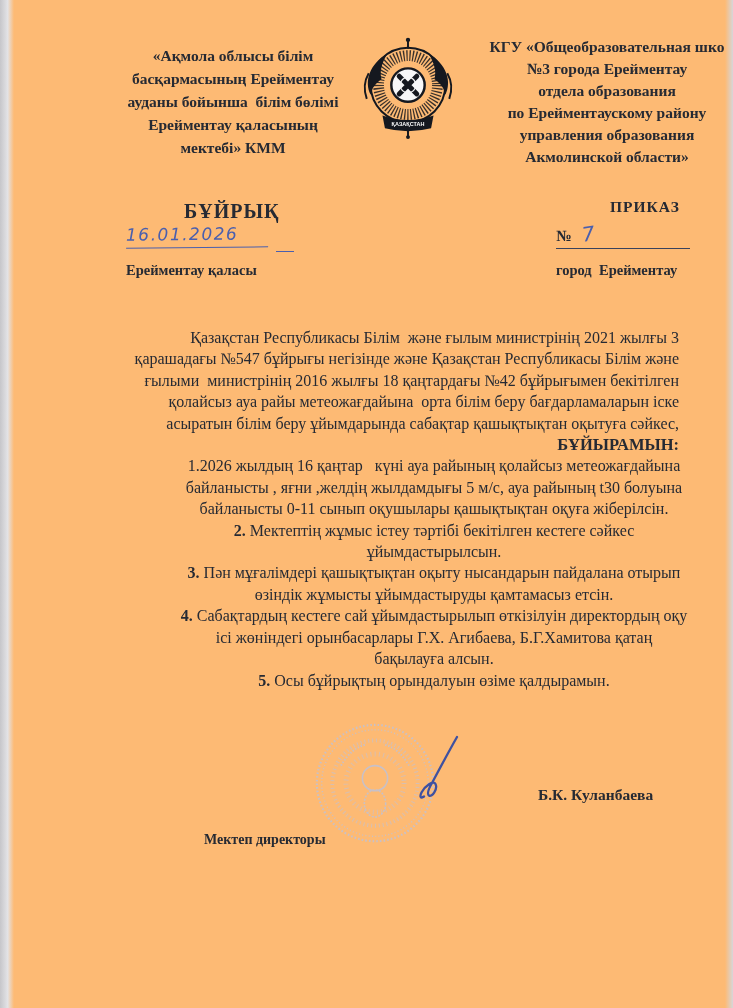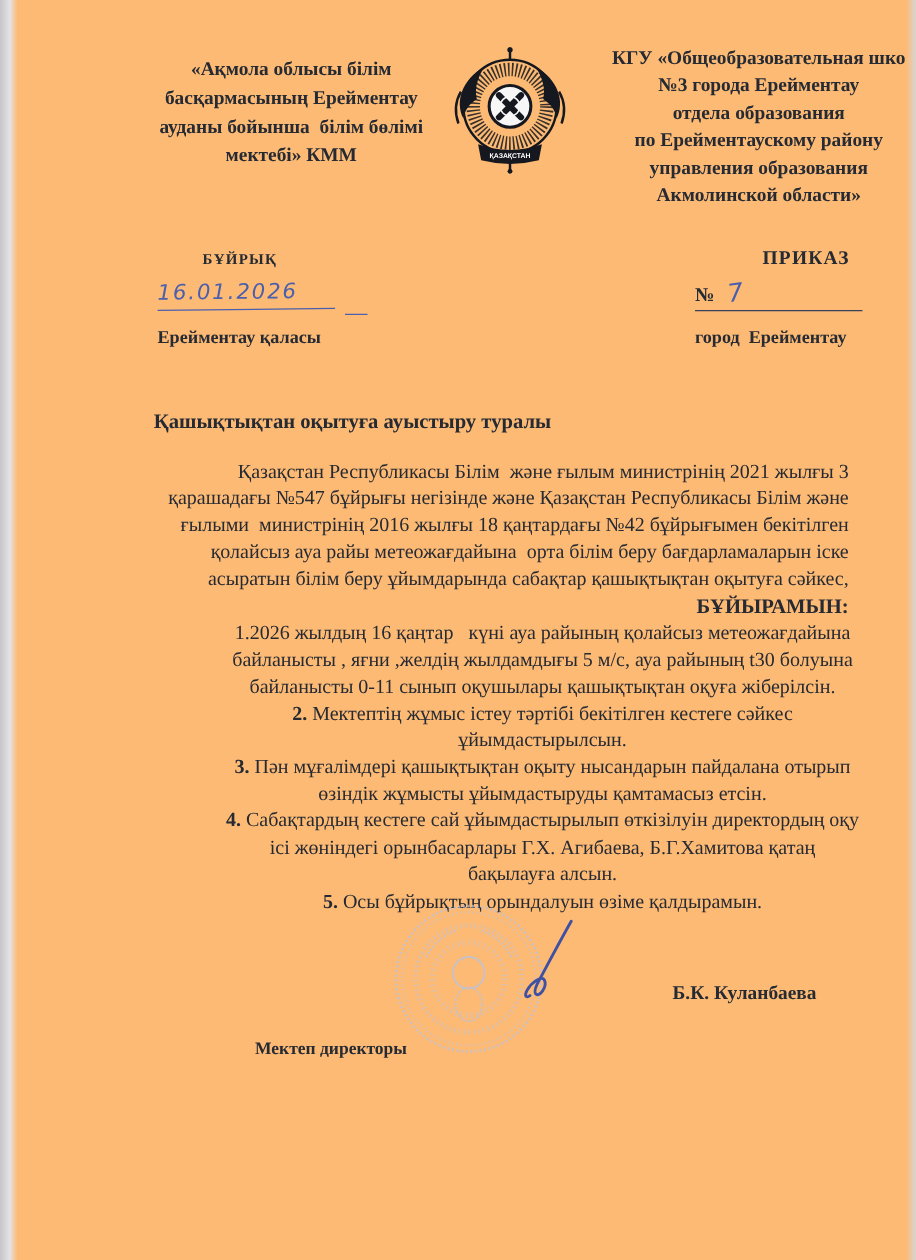--- a/index.html
+++ b/index.html
@@ -10,21 +10,21 @@
   }
   .scan-edge-left{position:absolute;left:0;top:0;width:14px;height:1008px;
     background:linear-gradient(90deg,#c6c6ca 0%,#e3e3e6 55%,rgba(247,247,248,0) 100%);}
   .scan-edge-right{position:absolute;right:0;top:0;width:8px;height:1008px;
     background:linear-gradient(270deg,#d6d6da 0%,rgba(247,247,248,0) 100%);}
   .hdr{position:absolute;text-align:center;font-weight:bold;font-size:15.5px;}
   .hdr-left{left:108px;top:44px;width:250px;line-height:23px;}
   .hdr-right{left:462px;top:36px;width:290px;line-height:22px;}
   .hdr div{white-space:pre;}
   .emblem{position:absolute;left:352px;top:34px;width:112px;height:108px;}
-  .ordkk{position:absolute;left:162px;top:200px;font-weight:bold;font-size:12px;letter-spacing:1px;}
+  .ordkk{position:absolute;left:184px;top:200px;font-weight:bold;font-size:20px;letter-spacing:1px;}
   .ordru{position:absolute;left:610px;top:198px;font-weight:bold;font-size:15.5px;letter-spacing:1px;}
   .hand{font-family:"DejaVu Sans",sans-serif;font-style:italic;color:#4a5fae;}
   .date-wrap{position:absolute;left:126px;top:224px;width:142px;
     border-bottom:1.5px solid #4a5fae;padding-bottom:3px;transform:rotate(-0.6deg);}
   .date-wrap .hand{font-size:17px;letter-spacing:1.5px;}
   .date-tail{position:absolute;left:276px;top:251px;width:18px;border-bottom:1.5px solid #4a5fae;}
   .num-wrap{position:absolute;left:556px;top:222px;width:134px;
     border-bottom:1.5px solid #39425c;padding-bottom:2px;}
   .num-sign{font-weight:bold;font-size:15.5px;}
   .num-wrap .hand{font-size:20px;display:inline-block;transform:rotate(-8deg);margin-left:6px;}
@@ -46,20 +46,21 @@
 <body>
 
 <div class="page">
   <div class="scan-edge-left"></div>
   <div class="scan-edge-right"></div>
 
   <div class="hdr hdr-left">
     <div>«Ақмола облысы білім</div>
     <div>басқармасының Ерейментау</div>
     <div>ауданы бойынша  білім бөлімі</div>
+    <div>Ерейментау қаласының</div>
     <div>мектебі» КММ</div>
   </div>
 
   <svg class="emblem" viewBox="0 0 110 110">
     <line x1="55" y1="4" x2="55" y2="15" stroke="#15181f" stroke-width="2"></line>
     <circle cx="55" cy="6" r="2.2" fill="#15181f"></circle>
     <circle cx="55" cy="52" r="38" fill="none" stroke="#15181f" stroke-width="2"></circle>
     <circle cx="55" cy="52" r="30" fill="none" stroke="#15181f" stroke-width="11" stroke-dasharray="1.3 1.8" opacity="0.85"></circle>
     <circle cx="55" cy="52" r="17" fill="#f7f7f8" stroke="#15181f" stroke-width="2.5"></circle>
     <path d="M46,43 L64,61 M64,43 L46,61" stroke="#15181f" stroke-width="5" stroke-linecap="round"></path>
@@ -93,21 +94,20 @@
 
   <div class="num-wrap">
     <span class="num-sign">№</span>
     <span class="hand">7</span>
   </div>
 
   <div class="citykk">Ерейментау қаласы</div>
   <div class="cityru">город  Ерейментау</div>
 
   <div class="content">
-    <div class="subject">Қашықтықтан оқытуға ауыстыру туралы</div>
     <p class="para"><span>Қазақстан Республикасы Білім  және ғылым министрінің 2021 жылғы 3 қарашадағы №547 бұйрығы негізінде және Қазақстан Республикасы Білім және ғылыми  министрінің 2016 жылғы 18 қаңтардағы №42 бұйрығымен бекітілген қолайсыз ауа райы метеожағдайына  орта білім беру бағдарламаларын іске асыратын білім беру ұйымдарында сабақтар қашықтықтан оқытуға сәйкес, </span><b>БҰЙЫРАМЫН:</b></p>
     <div class="olist">
       <div class="oitem"><span>1.</span><span>2026 жылдың 16 қаңтар   күні ауа райының қолайсыз метеожағдайына байланысты , яғни ,желдің жылдамдығы 5 м/с, ауа райының t30 болуына байланысты 0-11 сынып оқушылары қашықтықтан оқуға жіберілсін.</span></div>
       <div class="oitem"><span class="n-bold">2.</span><span> Мектептің жұмыс істеу тәртібі бекітілген кестеге сәйкес ұйымдастырылсын.</span></div>
       <div class="oitem"><span class="n-bold">3.</span><span> Пән мұғалімдері қашықтықтан оқыту нысандарын пайдалана отырып өзіндік жұмысты ұйымдастыруды қамтамасыз етсін.</span></div>
       <div class="oitem"><span class="n-bold">4.</span><span> Сабақтардың кестеге сай ұйымдастырылып өткізілуін директордың оқу ісі жөніндегі орынбасарлары Г.Х. Агибаева, Б.Г.Хамитова қатаң бақылауға алсын.</span></div>
       <div class="oitem"><span class="n-bold">5.</span><span> Осы бұйрықтың орындалуын өзіме қалдырамын.</span></div>
     </div>
   </div>
 

